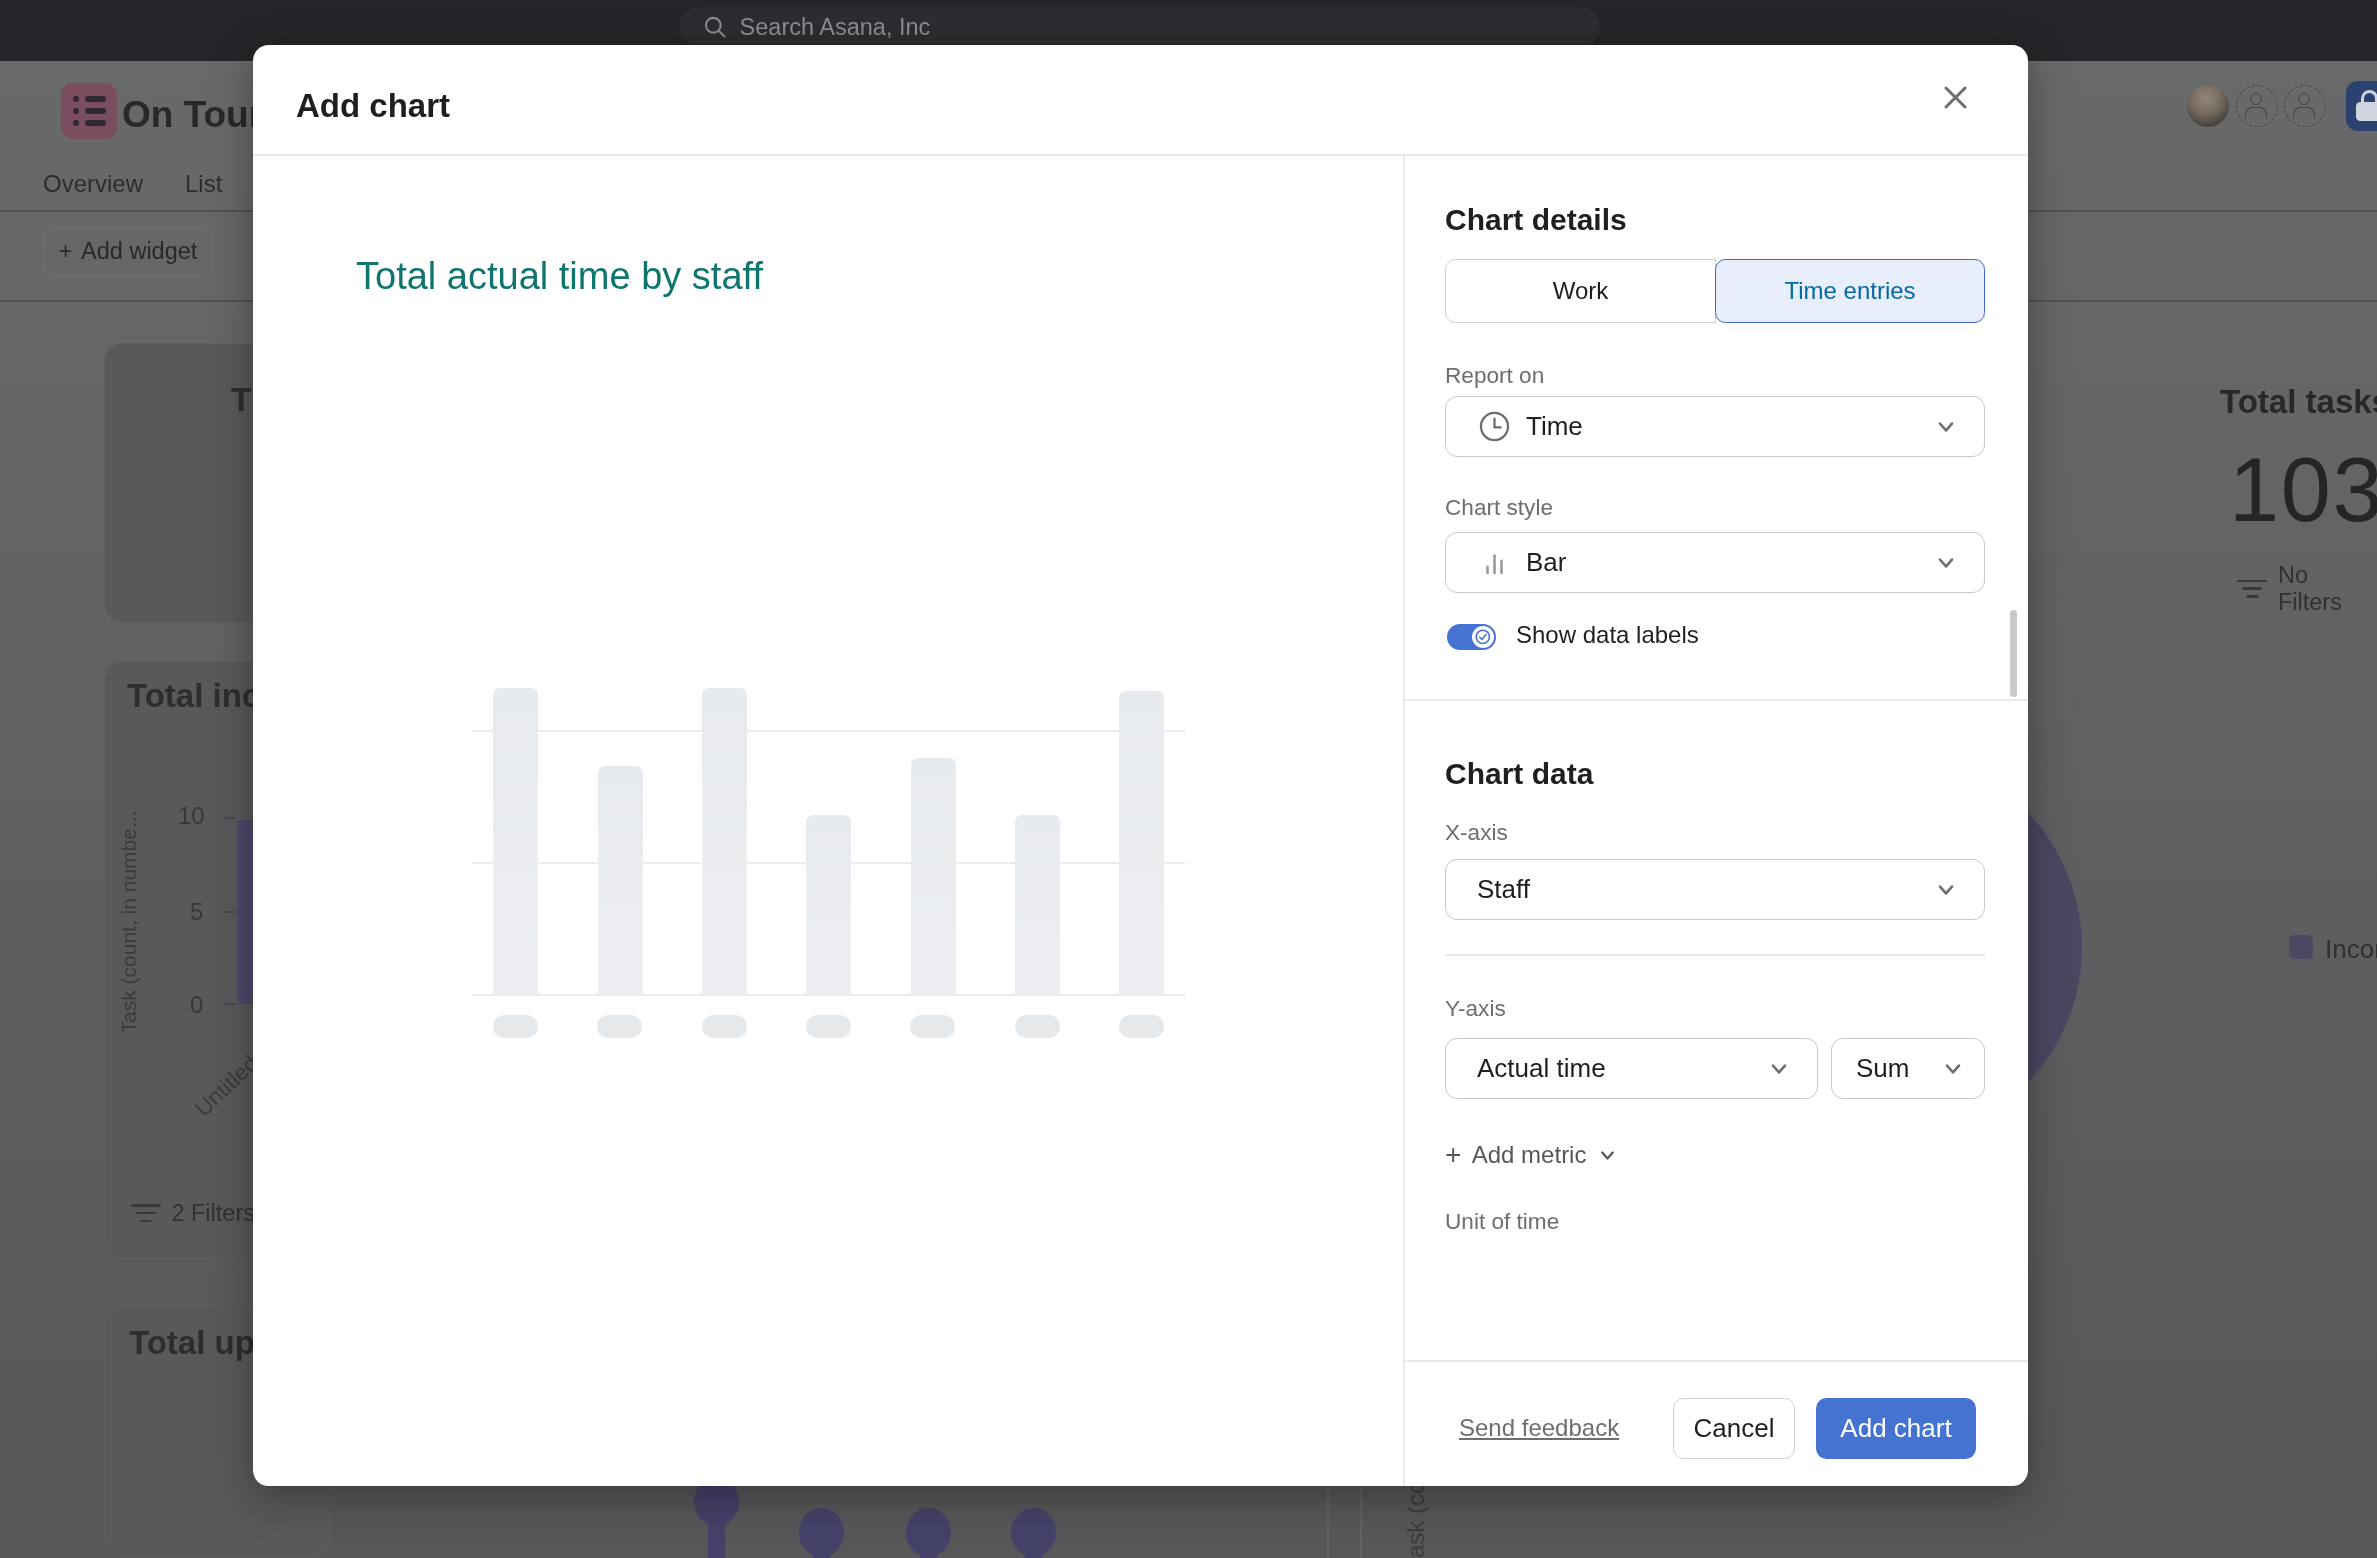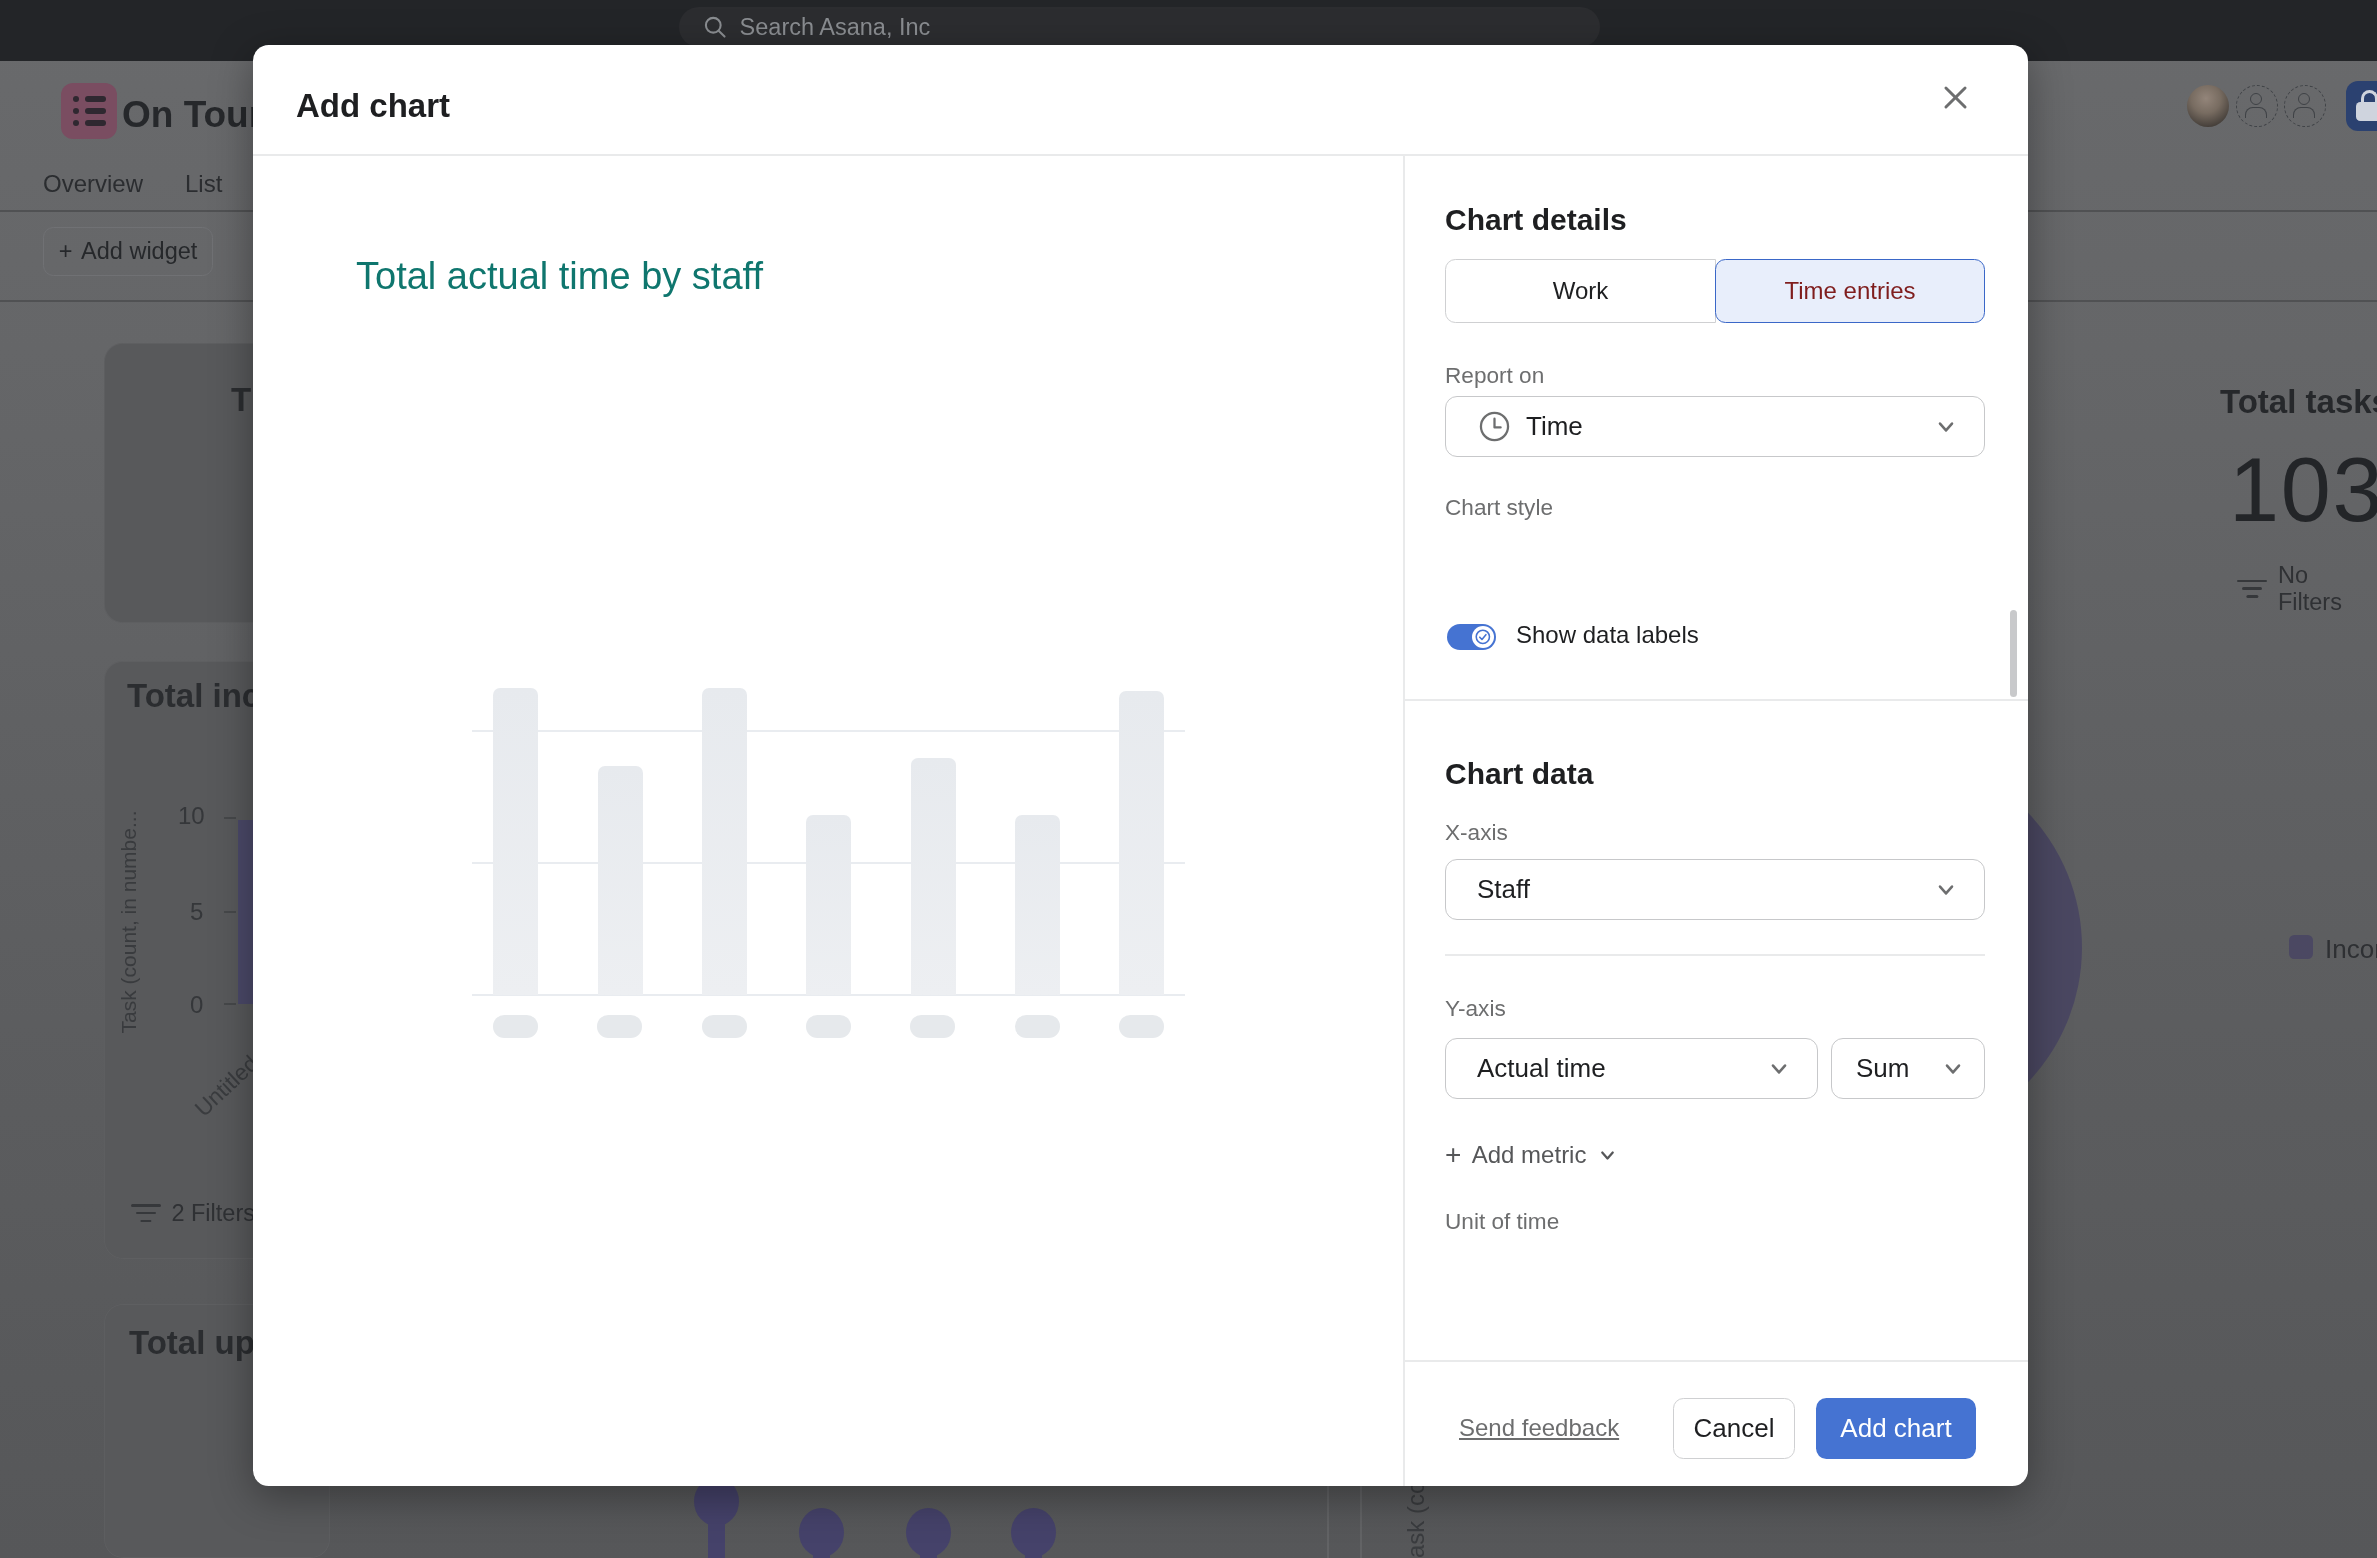--- a/index.html
+++ b/index.html
@@ -69,21 +69,21 @@
   .ghost-chart{position:absolute;left:228px;top:640px;width:696px;height:310px;}
   .gline{position:absolute;left:-8.7px;width:713px;height:1.7px;background:#e9ecf0;}
   .gbar{position:absolute;bottom:0;width:45px;background:linear-gradient(180deg,#e7eaee 0%,#edeff2 100%);border-radius:7px 7px 0 0;}
   .gpill{position:absolute;top:970px;width:45px;height:22.6px;border-radius:11.3px;background:#e6e9ec;}
   
   .p-heading{position:absolute;font-size:30px;font-weight:700;color:#1e1f21;}
   .p-label{position:absolute;font-size:22.6px;color:#6d6e6f;}
   .seg{position:absolute;left:1192px;top:214px;width:540px;height:64px;}
   .seg .opt{position:absolute;top:0;height:64px;box-sizing:border-box;display:flex;align-items:center;justify-content:center;font-size:24px;}
   .seg .work{left:0;width:271px;background:#fff;border:1.7px solid #cfd0d2;border-radius:10.4px 0 0 10.4px;color:#1e1f21;}
-  .seg .time{left:270px;width:270px;background:#e8eefb;border:1.7px solid #3a67c8;border-radius:10.4px;color:#7f1d1d;}
+  .seg .time{left:270px;width:270px;background:#e8eefb;border:1.7px solid #3a67c8;border-radius:10.4px;color:#0369a1;}
   .dd{position:absolute;height:61px;border:1.7px solid #c7c8ca;border-radius:12px;box-sizing:border-box;
     display:flex;align-items:center;gap:14px;padding:0 26px 0 31px;background:#fff;}
   .dd .val{font-size:26px;color:#1e1f21;flex:1;white-space:nowrap;overflow:hidden;}
   .toggle{position:absolute;left:1194px;top:579px;width:49px;height:26px;border-radius:13px;background:#4573d2;}
   .toggle .knob{position:absolute;right:1.7px;top:1.7px;width:22.6px;height:22.6px;border-radius:50%;background:#fff;
     display:flex;align-items:center;justify-content:center;}
   .toggle-label{position:absolute;left:1263px;top:576px;font-size:24px;color:#1e1f21;}
   .sec-div{position:absolute;height:1.7px;background:#e9eaeb;}
   .add-metric{position:absolute;left:1192px;top:1094px;display:flex;align-items:center;gap:10.4px;font-size:24px;color:#565759;}
   .foot-link{position:absolute;left:1206px;top:1369px;font-size:24px;color:#6d6e6f;text-decoration:underline;}
@@ -251,20 +251,31 @@
       <circle cx="20" cy="20" r="15.5" fill="none" stroke="#6d6e6f" stroke-width="2.6"></circle>
       <polyline points="20,11 20,21 27,21" fill="none" stroke="#6d6e6f" stroke-width="2.6" stroke-linecap="round" stroke-linejoin="round"></polyline>
     </svg>
     <span class="val">Time</span>
     <svg width="24" height="24" viewBox="0 0 28 28">
       <polyline points="7,10 14,18 21,10" fill="none" stroke="#6d6e6f" stroke-width="3" stroke-linecap="round" stroke-linejoin="round"></polyline>
     </svg>
   </div>
 
   <div class="p-label" style="left:1192px;top:450px">Chart style</div>
+  <div class="dd" style="left:1192px;top:487px;width:540px">
+    <svg width="35" height="35" viewBox="0 0 40 40">
+      <line x1="12" y1="25" x2="12" y2="32" stroke="#9a9b9d" stroke-width="3" stroke-linecap="round"></line>
+      <line x1="20" y1="12" x2="20" y2="32" stroke="#9a9b9d" stroke-width="3" stroke-linecap="round"></line>
+      <line x1="28" y1="18" x2="28" y2="32" stroke="#9a9b9d" stroke-width="3" stroke-linecap="round"></line>
+    </svg>
+    <span class="val">Bar</span>
+    <svg width="24" height="24" viewBox="0 0 28 28">
+      <polyline points="7,10 14,18 21,10" fill="none" stroke="#6d6e6f" stroke-width="3" stroke-linecap="round" stroke-linejoin="round"></polyline>
+    </svg>
+  </div>
 
   <div class="toggle">
     <span class="knob">
       <svg width="15.7" height="15.7" viewBox="0 0 18 18">
         <circle cx="9" cy="9" r="7.6" fill="none" stroke="#4573d2" stroke-width="1.8"></circle>
         <polyline points="5.5,9.4 8,12 12.5,6.5" fill="none" stroke="#4573d2" stroke-width="1.8" stroke-linecap="round" stroke-linejoin="round"></polyline>
       </svg>
     </span>
   </div>
   <div class="toggle-label">Show data labels</div>

